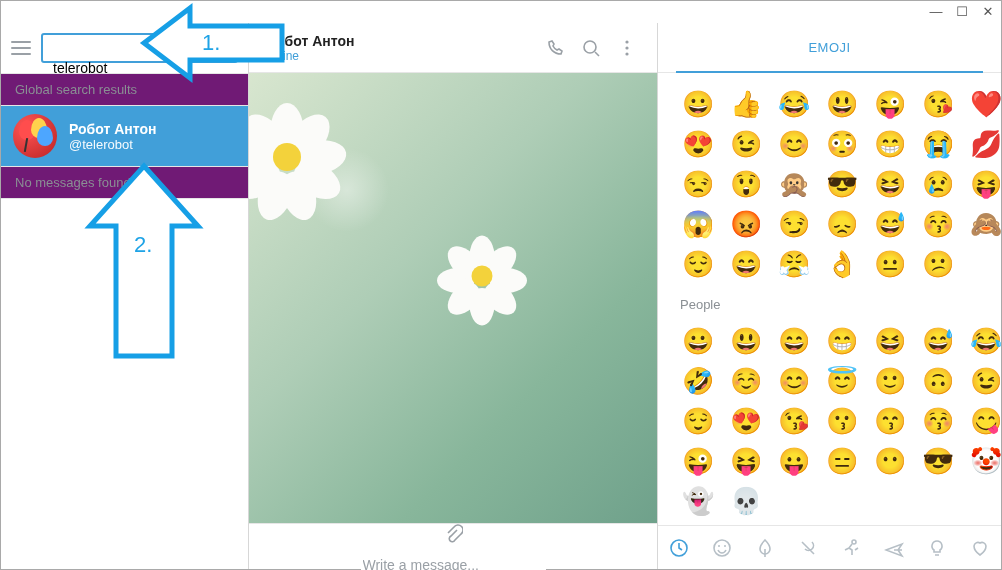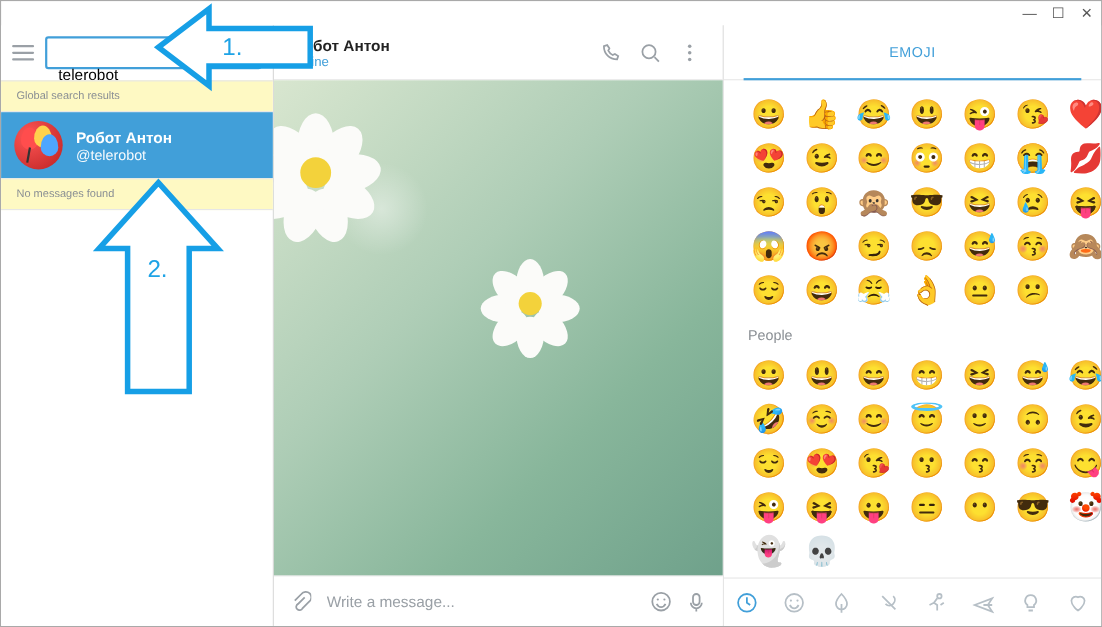--- a/index.html
+++ b/index.html
@@ -72,24 +72,24 @@
     background:#fff;
   }
   .search-wrap input {
     border:none; outline:none; width:100%; font-size:14px;
     background:transparent;
     margin-top:40px;
   }
   .section-header {
     padding:8px 14px;
     color: var(--gray-text);
-    background:#fef9c3;
+    background:#701a75;
     border-top:1px solid var(--border);
     border-bottom:1px solid var(--border);
-    font-size:10px;
+    font-size:13px;
   }
   .result-item {
     display:flex; align-items:center; gap:12px;
     padding:8px 12px;
     background: var(--selected-bg);
     color:#fff;
     cursor:pointer;
   }
   .result-item .avatar {
     width:44px; height:44px; border-radius:50%;
@@ -135,20 +135,21 @@
   .flower .petal { position:absolute; width:34px; height:50px; background:#fbfbf9; border-radius:50% 50% 50% 50% / 60% 60% 40% 40%; left:27px; top:-10px; transform-origin:50% 60px;}
   .flower.f1 { left:-6px; top:40px;}
   .flower.f2 { left:200px; top:170px; transform:scale(.75);}
   .chat-input {
     height:46px;
     display:flex; align-items:center; gap:12px;
     padding:0 14px;
     border-top:1px solid var(--border);
     background:#fff;
     color:#9aa0a6;
+    flex-direction:column;
   }
   .chat-input input{
     flex:1; border:none; outline:none; font-size:14px; color:#333;
   }
   .chat-input input::placeholder{ color:#9aa0a6;}
   .smile-outline, .mic-icon, .clip-icon { width:20px; height:20px; display:inline-flex; align-items:center; justify-content:center;}
   
   .emoji-panel {
     width:var(--emoji-width);
     display:flex; flex-direction:column;

